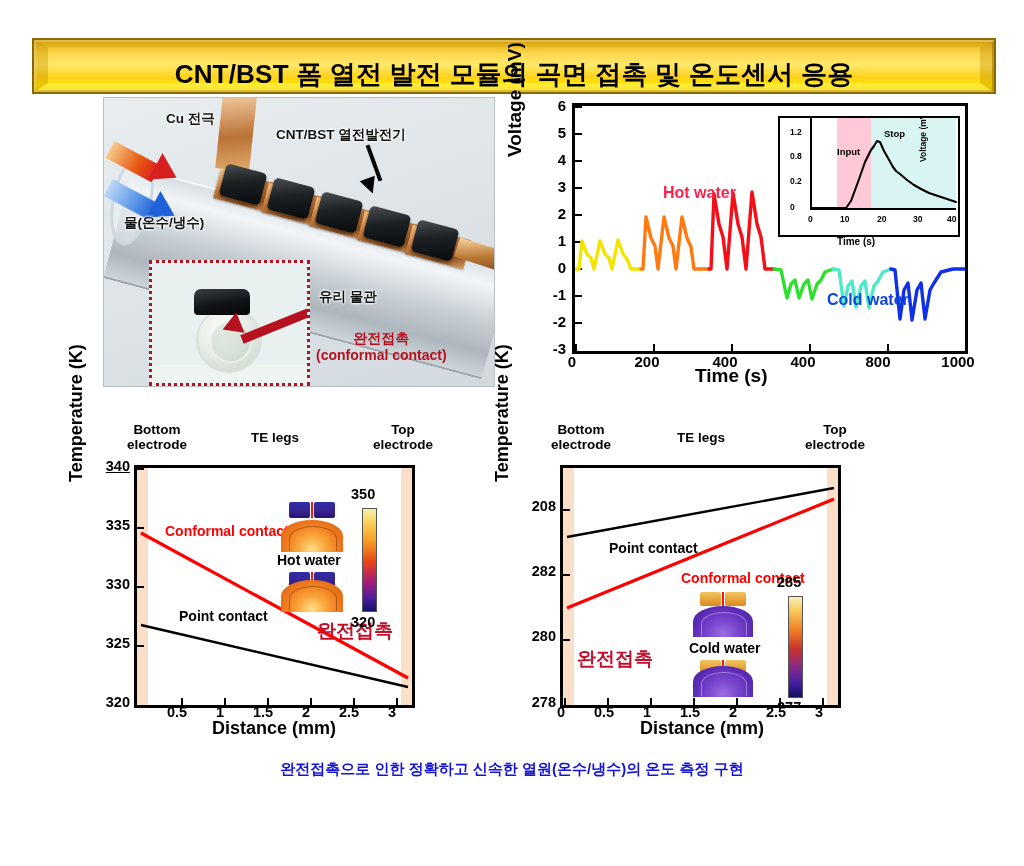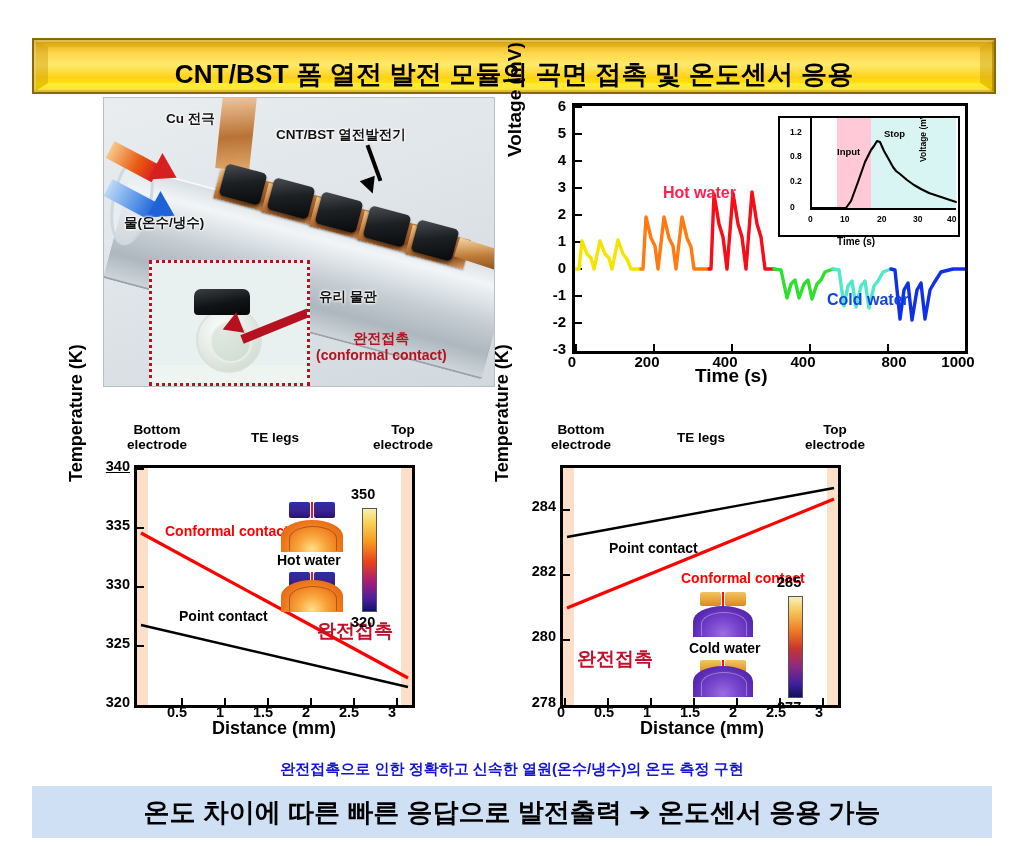--- a/index.html
+++ b/index.html
@@ -258,21 +258,21 @@
     <span class="vytick" style="left:30px;top:135px;">1</span>
     <span class="vytick" style="left:30px;top:162px;">0</span>
     <span class="vytick" style="left:30px;top:189px;">-1</span>
     <span class="vytick" style="left:30px;top:216px;">-2</span>
     <span class="vytick" style="left:30px;top:243px;">-3</span>
 
     <span class="vxtick" style="left:48px;top:256px;width:28px;">0</span>
     <span class="vxtick" style="left:117px;top:256px;width:40px;">200</span>
     <span class="vxtick" style="left:195px;top:256px;width:40px;">400</span>
     <span class="vxtick" style="left:273px;top:256px;width:40px;">400</span>
-    <span class="vxtick" style="left:364px;top:256px;width:40px;">800</span>
+    <span class="vxtick" style="left:348px;top:256px;width:40px;">800</span>
     <span class="vxtick" style="left:425px;top:256px;width:46px;">1000</span>
 
     <div class="vplot">
 
       <div class="tickmark-y" style="top:0px;"></div>
         <div class="tickmark-y" style="top:27px;"></div>
       <div class="tickmark-y" style="top:54px;"></div>
         <div class="tickmark-y" style="top:81px;"></div>
       <div class="tickmark-y" style="top:108px;"></div>
         <div class="tickmark-y" style="top:135px;"></div>
@@ -405,21 +405,21 @@
   <div class="tchart tc-right">
     <span class="hdr" style="left:38px;top:2px;width:110px;white-space:pre-line;">Bottom
 electrode</span>
     <span class="hdr" style="left:158px;top:10px;width:110px;">TE legs</span>
     <span class="hdr" style="left:292px;top:2px;width:110px;white-space:pre-line;">Top
 electrode</span>
 
     <span class="tylab" style="left:4px;top:62px;">Temperature (K)</span>
     <span class="txlab" style="left:152px;top:298px;">Distance (mm)</span>
 
-    <span class="tytick" style="left:34px;top:78px;">284</span>
+    <span class="tytick" style="left:34px;top:78px;">208</span>
     <span class="tytick" style="left:34px;top:143px;">282</span>
     <span class="tytick" style="left:34px;top:208px;">280</span>
     <span class="tytick" style="left:34px;top:274px;">278</span>
 
     <span class="txtick" style="left:56px;top:284px;">0</span>
     <span class="txtick" style="left:99px;top:284px;">0.5</span>
     <span class="txtick" style="left:142px;top:284px;">1</span>
     <span class="txtick" style="left:185px;top:284px;">1.5</span>
     <span class="txtick" style="left:228px;top:284px;">2</span>
     <span class="txtick" style="left:271px;top:284px;">2.5</span>
@@ -466,17 +466,14 @@
         <span class="inset-water-lab" style="left:126px;top:172px;">Cold water</span>
       </div>
 
       <div class="cbar cbar-cold" style="left:225px;top:128px;height:100px;"></div>
       <span class="cbar-top" style="left:214px;top:106px;">285</span>
       <span class="cbar-bot" style="left:214px;top:231px;">277</span>
     </div>
   </div>
 
   <div class="bot-caption">완전접촉으로 인한 정확하고 신속한 열원(온수/냉수)의 온도 측정 구현</div>
-  <div class="bot-banner">
-    <span class="bot-banner-text">온도 차이에 따른 빠른 응답으로 발전출력 ➔ 온도센서 응용 가능</span>
-  </div>
 
 </div>
 
 </body></html>

